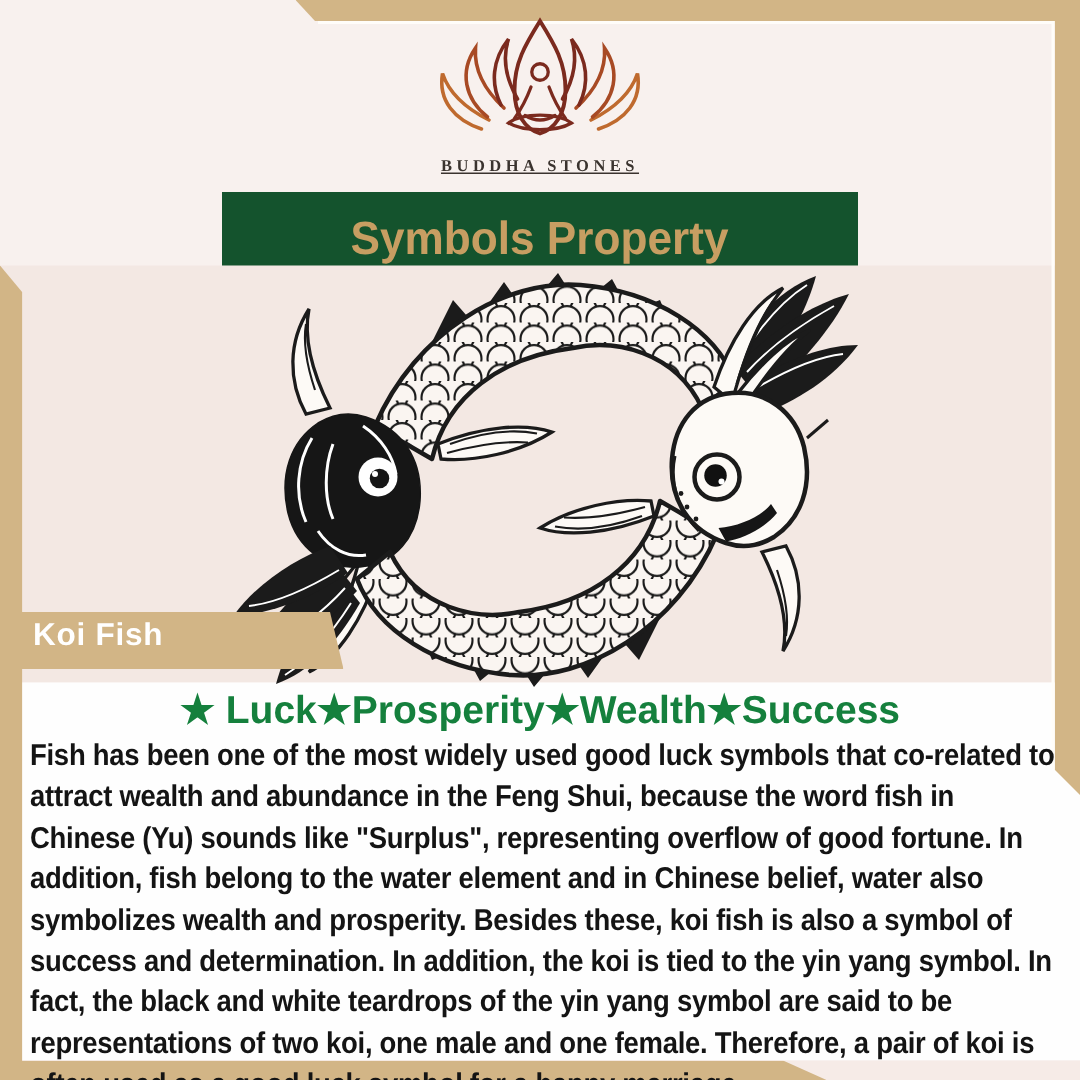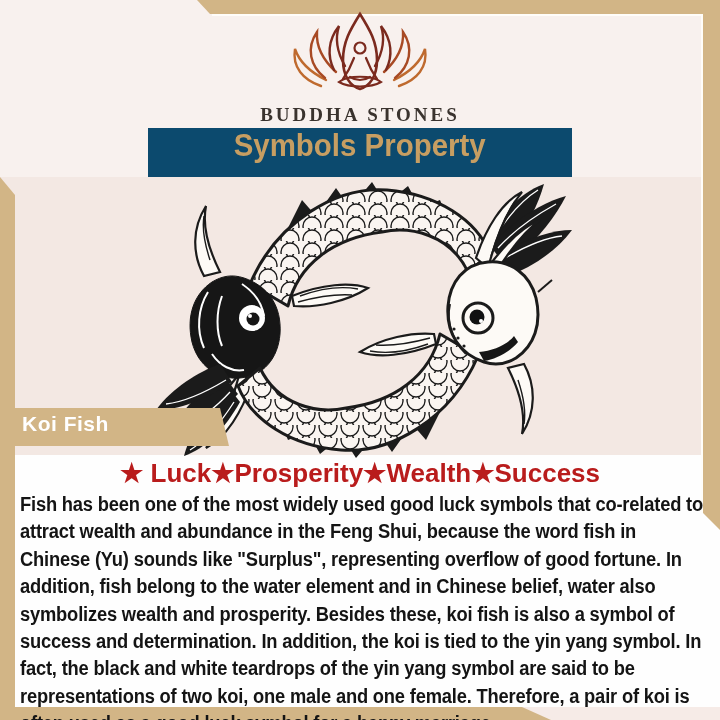--- a/index.html
+++ b/index.html
@@ -20,45 +20,45 @@
     clip-path:polygon(0 0,100% 0,100% 100%,0 513px);}
   .strip-left{left:0;top:177px;width:15px;height:543px;
     clip-path:polygon(0 0,100% 18px,100% 100%,0 100%);}
   .strip-bottom{left:0;top:707px;width:551px;height:13px;
     clip-path:polygon(0 0,522px 0,100% 100%,0 100%);}
   .line-top{position:absolute;left:212px;top:14px;width:508px;height:2px;background:#fffdf9;}
   .line-right{position:absolute;left:701px;top:16px;width:2px;height:497px;background:#fffdf9;}
   
   .logo-wrap{position:absolute;left:0;top:10px;width:720px;text-align:center;}
   .brand{
-    margin-top:2px;font-family:"Liberation Serif",serif;font-size:19px;
-    letter-spacing:3px;color:#3a332e;font-weight:bold;
+    margin-top:2px;font-family:"Liberation Serif",serif;font-size:11px;
+    letter-spacing:3px;color:#3a332e;font-weight:bold;text-decoration:underline;
   }
   
   .banner{
     position:absolute;left:148px;top:128px;width:424px;height:49px;
-    background:#0c4a6e;display:flex;align-items:flex-start;justify-content:center;
+    background:#14532d;display:flex;align-items:flex-end;justify-content:center;
   }
   .banner-title{
     color:#c79e62;font-size:31px;font-weight:bold;letter-spacing:0;
     transform:scaleX(0.95);white-space:nowrap;
   }
   
   .koi-art{position:absolute;left:92px;top:176px;width:544px;height:282px;}
   
   .koi-label{
     position:absolute;left:0;top:408px;width:229px;height:38px;background:#d2b586;
     clip-path:polygon(0 0,220px 0,100% 100%,0 100%);
     color:#ffffff;font-weight:bold;font-size:21px;line-height:31px;
     padding-left:22px;box-sizing:border-box;letter-spacing:0.5px;
   }
   
   .tagline{
     position:absolute;left:0;top:458px;width:720px;text-align:center;
-    color:#b91c1c;font-size:26px;font-weight:bold;white-space:nowrap;
+    color:#15803d;font-size:26px;font-weight:bold;white-space:nowrap;
   }
   
   .article{
     position:absolute;left:20px;top:491px;width:752px;
     transform:scaleX(0.916);transform-origin:left top;
     font-size:20px;line-height:27.4px;font-weight:bold;color:#141414;
     letter-spacing:-0.2px;text-align:left;
   }
 </style>
 </head>

